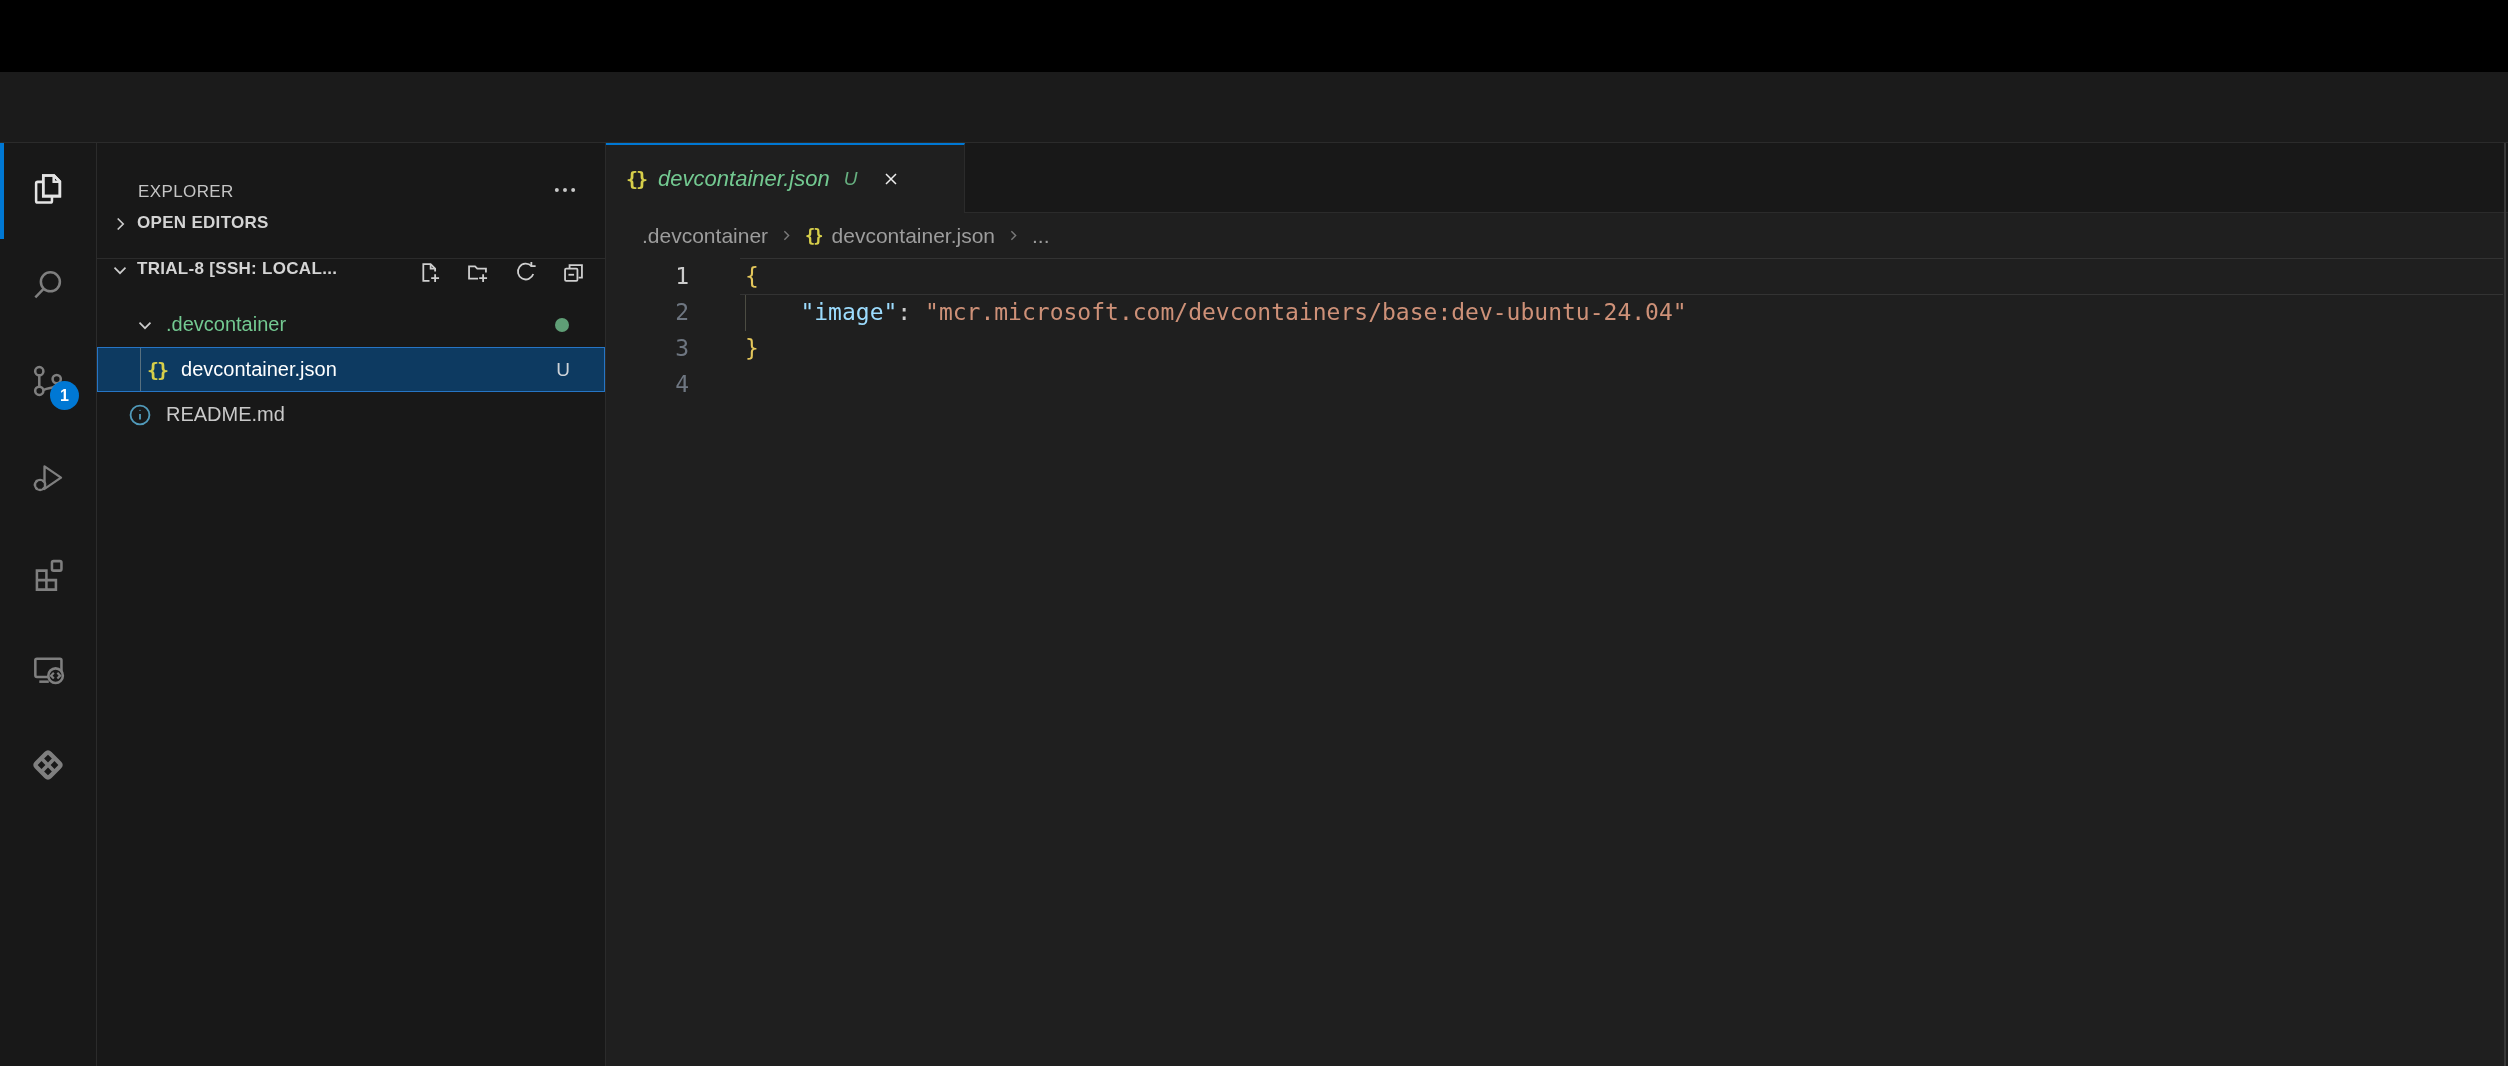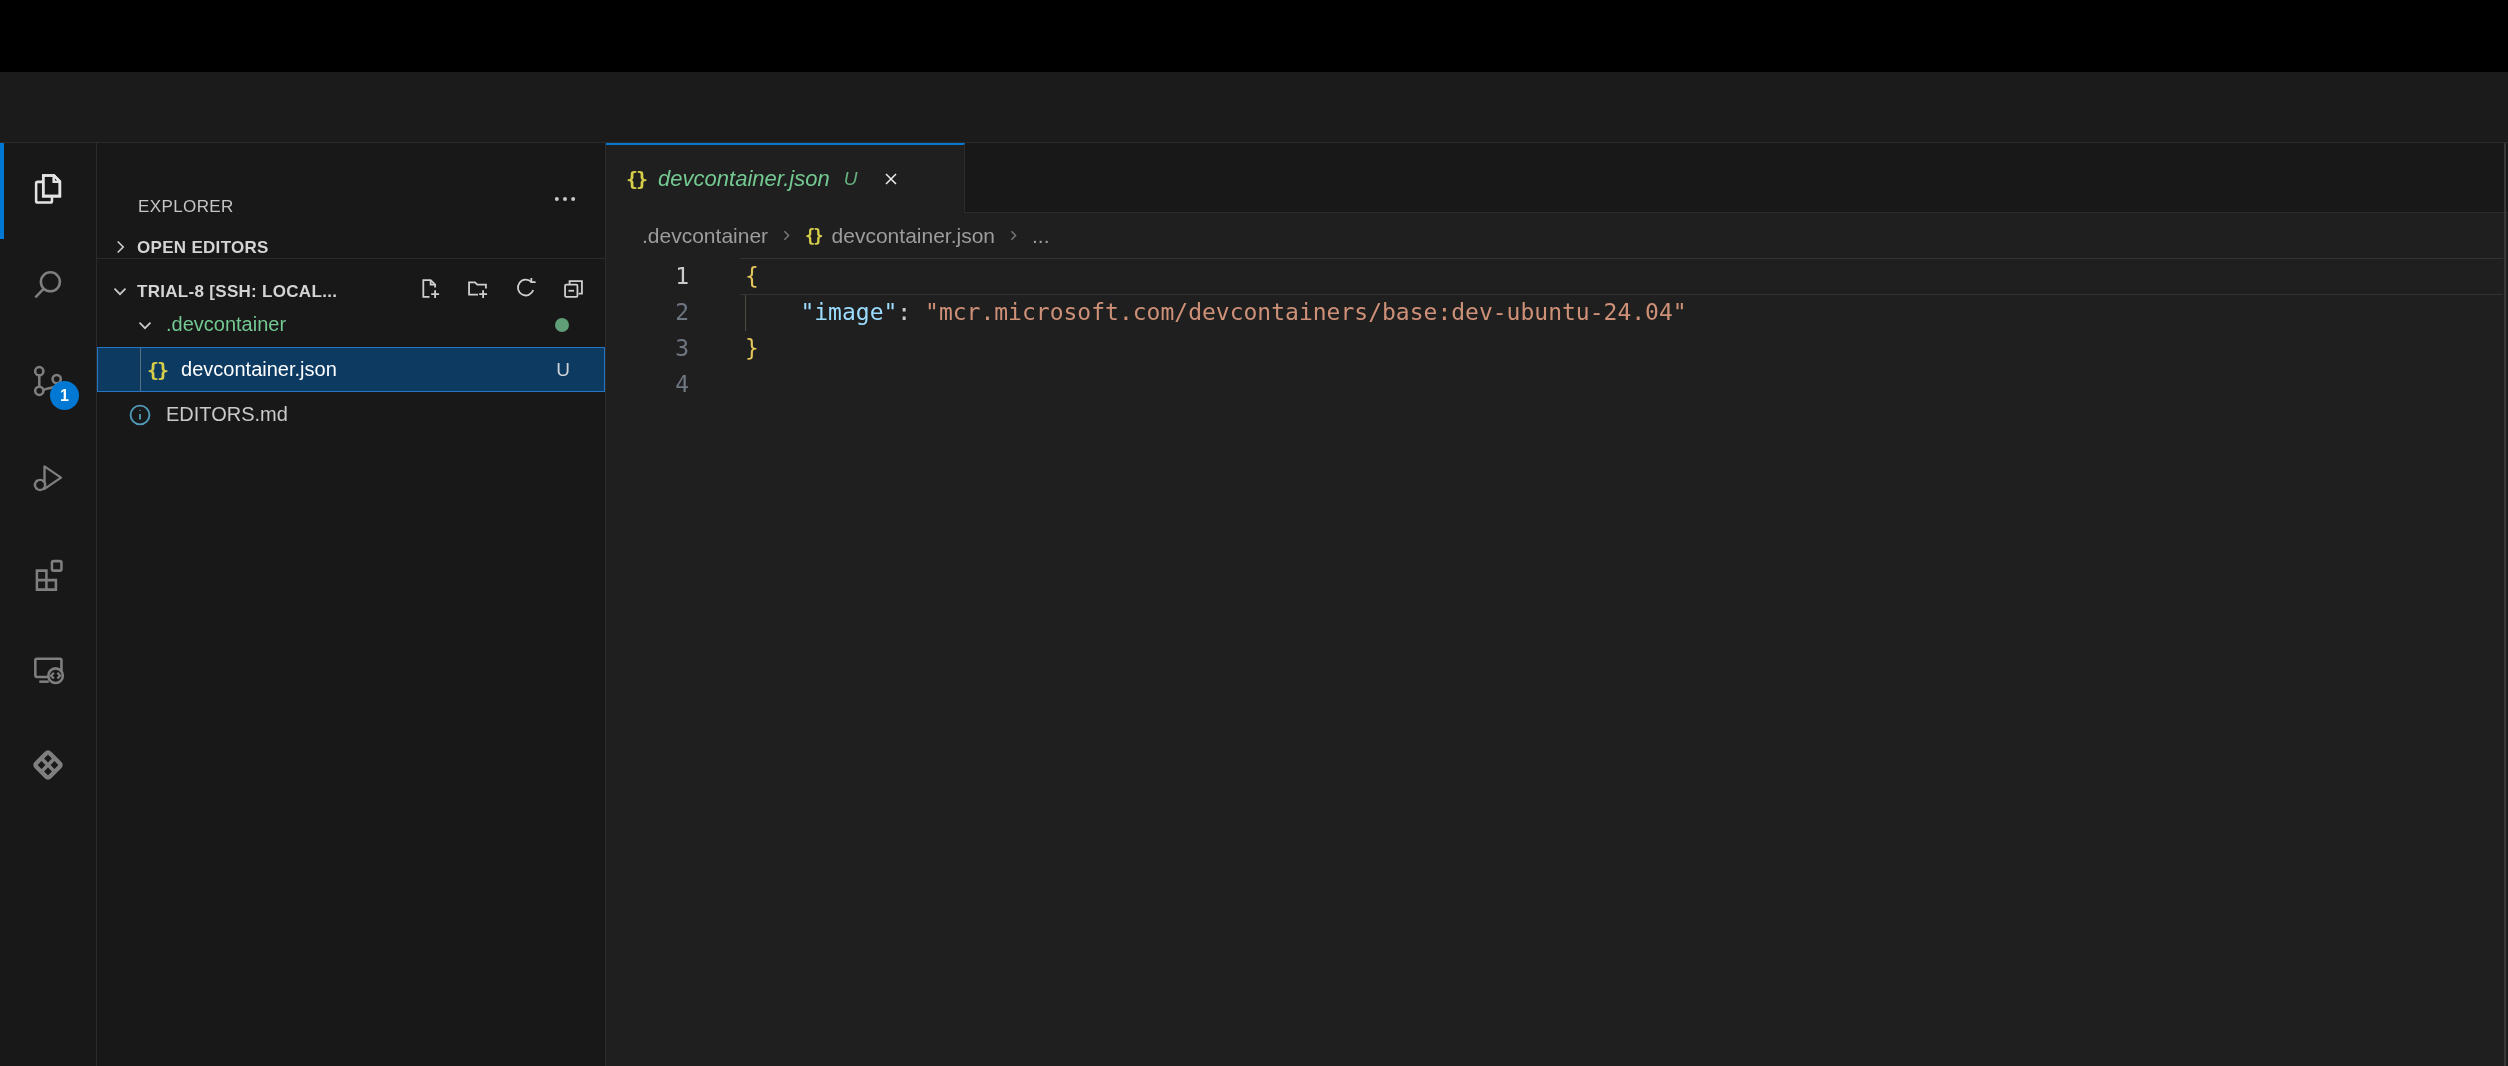--- a/index.html
+++ b/index.html
@@ -27,24 +27,24 @@
   .ab-item.active { color:#e4e4e4; }
   .ab-item.active::before { content:""; position:absolute; left:0; top:0;
              width:4px; height:96px; background:#0078d4; }
   .ab-badge { position:absolute; left:50px; top:46px; width:29px; height:29px;
               border-radius:50%; background:#0078d4; color:#fff; font-size:16px;
               font-weight:700; display:flex; align-items:center; justify-content:center; }
 
   
   #sidebar { left:97px; top:143px; width:509px; height:923px; background:#181818;
              border-right:1px solid #2b2b2b; color:#cccccc; }
-  #sb-header { position:absolute; left:0; top:4px; width:100%; height:70px;
-               display:flex; align-items:flex-end; padding:0 26px 0 41px; }
+  #sb-header { position:absolute; left:0; top:14px; width:100%; height:70px;
+               display:flex; align-items:center; padding:0 26px 0 41px; }
   #sb-title { font-size:17px; color:#c5c5c5; letter-spacing:.4px; flex:1; }
-  .sec-row { position:absolute; left:0; width:100%; display:flex; align-items:flex-end; }
+  .sec-row { position:absolute; left:0; width:100%; display:flex; align-items:flex-start; }
   #sb-open-editors { top:70px; height:45px; padding-left:12px; gap:6px; }
   #sb-workspace { top:115px; height:44px; padding-left:12px; gap:6px;
                   border-top:1px solid #2b2b2b; }
   .sec-label { font-size:17px; font-weight:700; color:#d4d4d4; letter-spacing:.3px;
                white-space:nowrap; }
   #ws-actions { margin-left:auto; display:flex; gap:21px; padding-right:18px;
                 color:#cfcfcf; }
   #ws-actions svg { display:block; }
   .tree-row { position:absolute; left:0; width:100%; height:45px; display:flex;
               align-items:center; font-size:20px; }
@@ -270,21 +270,21 @@
   </div>
 
   <div class="tree-row" id="row-readme">
     <span style="display:flex;">
       <svg width="26" height="26" viewBox="0 0 24 24" fill="none" stroke="#519aba" stroke-width="1.7">
           <circle cx="12" cy="12" r="8.7"></circle>
           <path d="M12 11v5.2"></path>
           <circle cx="12" cy="7.8" r="0.6" fill="#519aba" stroke="none"></circle>
         </svg>
     </span>
-    <span>EDITORS.md</span>
+    <span>README.md</span>
   </div>
 </div>
 
 <div class="abs" id="editor">
   <div id="tabbar">
     <div id="tabbar-border"></div>
     <div id="tab">
       <span class="json-glyph">{}</span>
       <span id="tab-label">devcontainer.json</span>
       <span id="tab-dirty">U</span>

